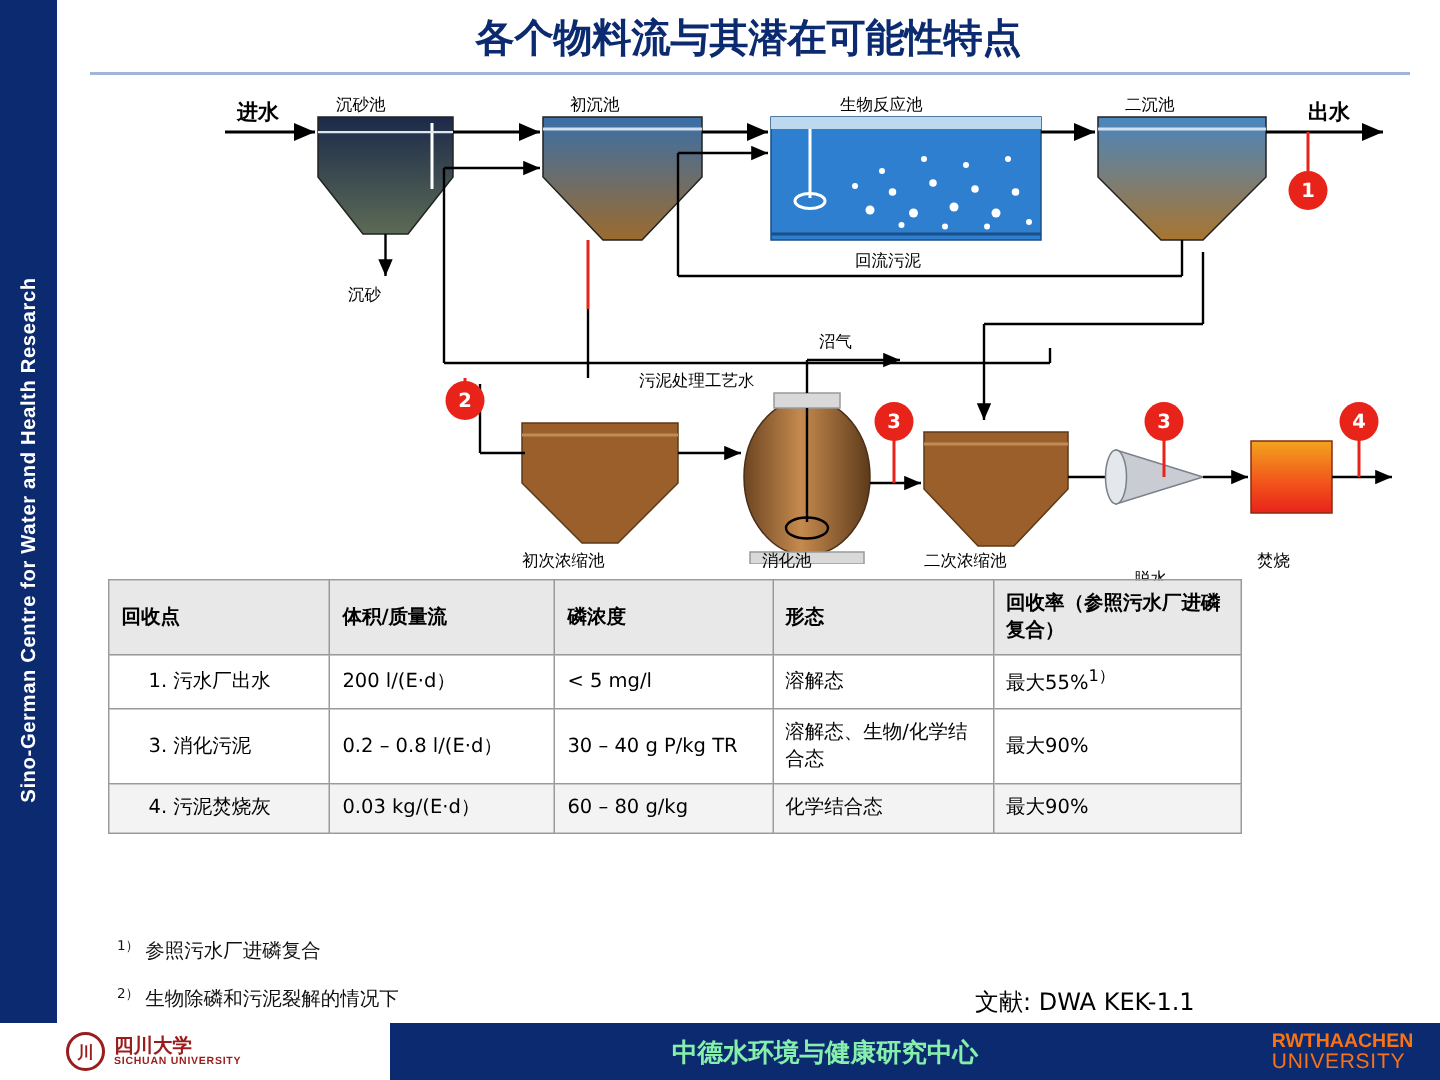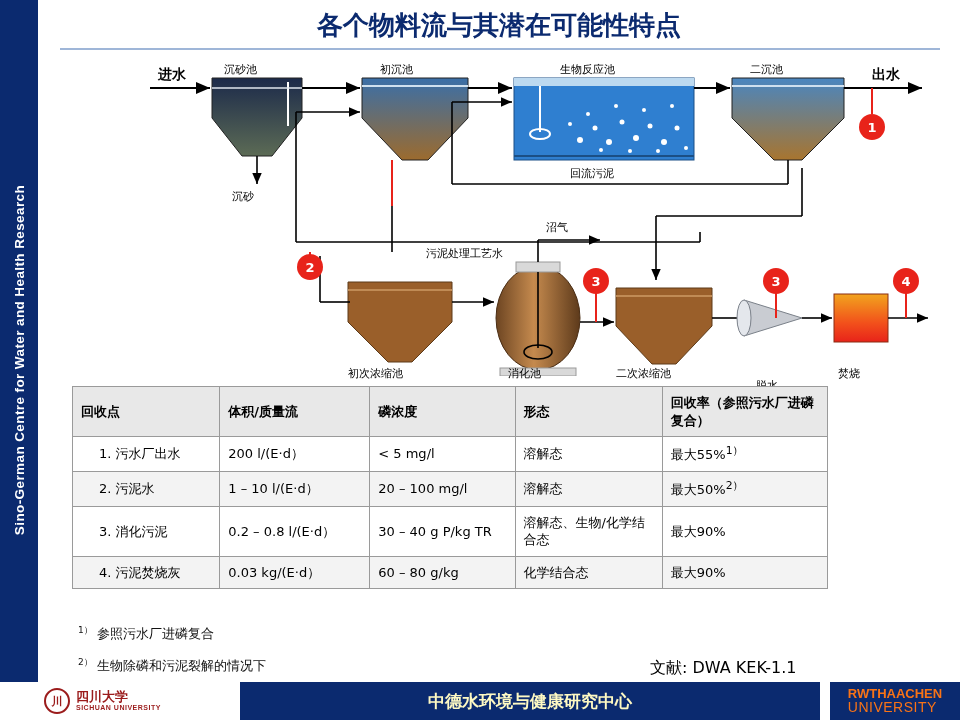--- a/index.html
+++ b/index.html
@@ -95,22 +95,22 @@
 
   
   .footer {
     position:absolute; left:0; bottom:0; width:960px; height:38px;
   }
   .footer-left {
     position:absolute; left:0; bottom:0; width:250px; height:38px; background:#ffffff;
     display:flex; align-items:center; gap:6px; padding-left:44px;
   }
   .footer-center {
-    position:absolute; left:240px; bottom:0; width:580px; height:38px;
-    background:#0b2a6f; color:#fef9c3; font-size:17px; font-weight:bold;
+    position:absolute; left:260px; bottom:0; width:580px; height:38px;
+    background:#0b2a6f; color:#86efac; font-size:17px; font-weight:bold;
     display:flex; align-items:center; justify-content:center;
     font-family:"DejaVu Sans", sans-serif;
   }
   .footer-right {
     position:absolute; right:0; bottom:0; width:130px; height:38px;
     background:#0b2a6f; color:#f97316;
     display:flex; align-items:center; justify-content:center;
     font-family:"Liberation Sans", sans-serif;
   }
   .rwth { font-size:13px; font-weight:bold; line-height:1.05; text-align:left;}
@@ -305,27 +305,20 @@
     </tr>
   </thead>
   <tbody>
     <tr>
       <td>1. 污水厂出水</td>
       <td>200 l/(E·d）</td>
       <td>&lt; 5 mg/l</td>
       <td>溶解态</td>
       <td><span>最大55%</span><sup>1）</sup></td>
     </tr>
-    <tr class="alt">
-      <td>2. 污泥水</td>
-      <td>1 – 10 l/(E·d）</td>
-      <td>20 – 100 mg/l</td>
-      <td>溶解态</td>
-      <td><span>最大50%</span><sup>2）</sup></td>
-    </tr>
     <tr>
       <td>3. 消化污泥</td>
       <td>0.2 – 0.8 l/(E·d）</td>
       <td>30 – 40 g P/kg TR</td>
       <td>溶解态、生物/化学结合态</td>
       <td>最大90%</td>
     </tr>
     <tr class="alt">
       <td>4. 污泥焚烧灰</td>
       <td>0.03 kg/(E·d）</td>

